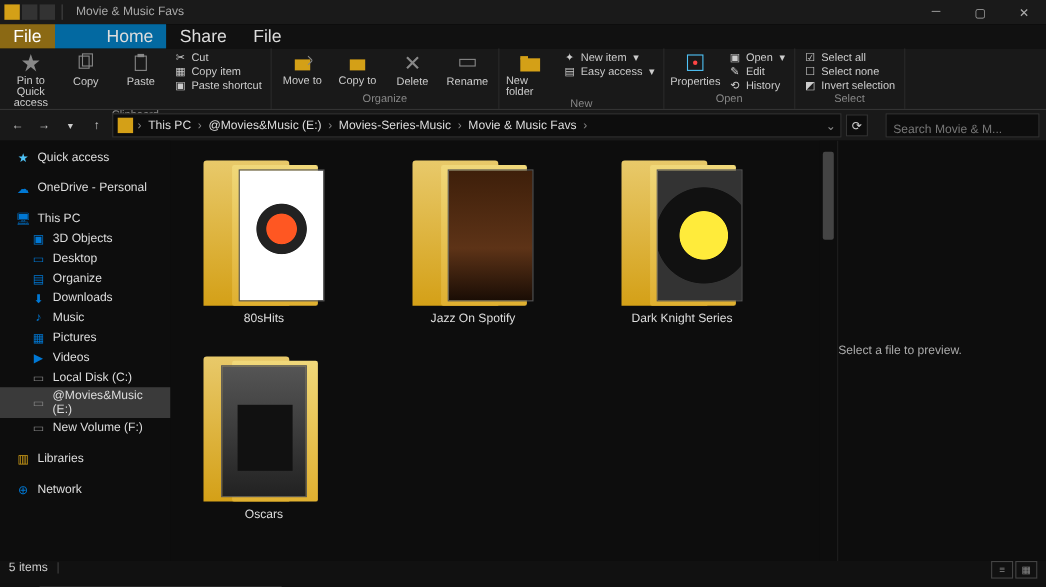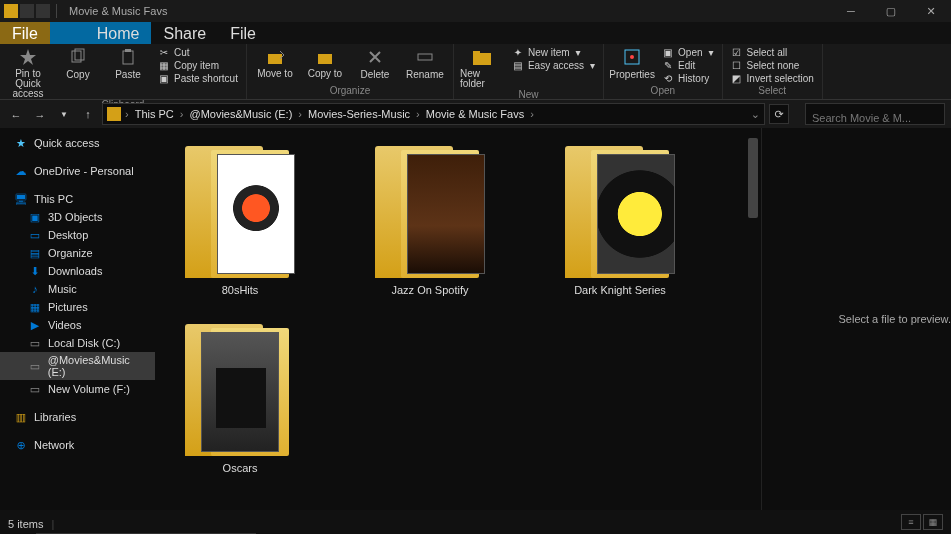--- a/index.html
+++ b/index.html
@@ -61,24 +61,24 @@
 .folder-front { position: absolute; right: 6px; bottom: 0; width: 78px; height: 128px; background: linear-gradient(#f0d87a,#e0b030); border-radius: 2px; }
 .folder-preview { position: absolute; right: 0; bottom: 4px; width: 78px; height: 120px; border: 1px solid #555; }
 .fp1 { background: radial-gradient(circle at 50% 45%, #ff5722 0 18%, #222 19% 30%, #fff 31% 100%); }
 .fp2 { background: linear-gradient(135deg,#1a237e,#3949ab 50%,#0d0d30); }
 .fp3 { background: radial-gradient(circle at 55% 50%, #ffeb3b 0 30%, #111 31% 60%, #333 61% 100%); }
 .fp4 { background: linear-gradient(#3e1f0a,#5d3317 60%,#1a0d05); }
 .fp5 { background: linear-gradient(#555, #222); position:relative; }
 .fp5::after { content:""; position:absolute; left:14px; top:35px; width:50px; height:60px; background:#111; border-top:10px solid repeating-linear-gradient(90deg,#fff 0 4px,#111 4px 8px);}
 .folder-label { margin-top: 6px; text-align: center; }
 
-.previewpane { width: 190px; background: #0d0d0d; display: flex; align-items: center; justify-content: flex-end; font-size: 11px; color: #aaa; border-left: 1px solid #222; }
-
-
-.statusbar { height: 20px; background: #111; display: flex; align-items: flex-end; font-size: 11px; color: #ccc; padding: 0 8px; gap: 8px; }
+.previewpane { width: 190px; background: #0d0d0d; display: flex; align-items: center; justify-content: flex-start; font-size: 11px; color: #aaa; border-left: 1px solid #222; }
+
+
+.statusbar { height: 20px; background: #111; display: flex; align-items: flex-start; font-size: 11px; color: #ccc; padding: 0 8px; gap: 8px; }
 .statusbar .viewbtns { margin-left: auto; display: flex; gap: 2px; }
 .statusbar .viewbtn { width: 20px; height: 16px; border: 1px solid #444; display:flex; align-items:center; justify-content:center; font-size:9px; color:#888;}
 
 
 .taskbar { height: 32px; background: #101010; display: flex; align-items: center; font-size: 11px; padding: 0 4px; gap: 4px; }
 .taskbar .start { width: 28px; height: 28px; display: flex; align-items: center; justify-content: center; }
 .taskbar .search { flex: 0 0 220px; height: 26px; background: #1a1a1a; border: 1px solid #333; display: flex; align-items: center; gap: 6px; padding: 0 8px; color: #888; }
 .taskbar .tb-icons { display: flex; gap: 6px; margin-left: 8px; }
 .taskbar .tb-icon { width: 26px; height: 26px; display:flex; align-items:center; justify-content:center; font-size:14px; }
 

